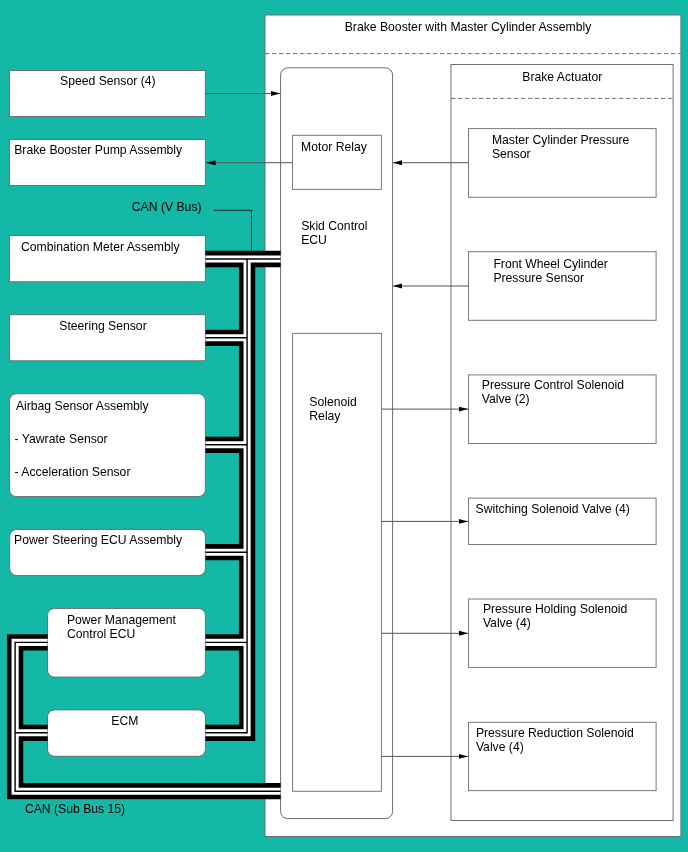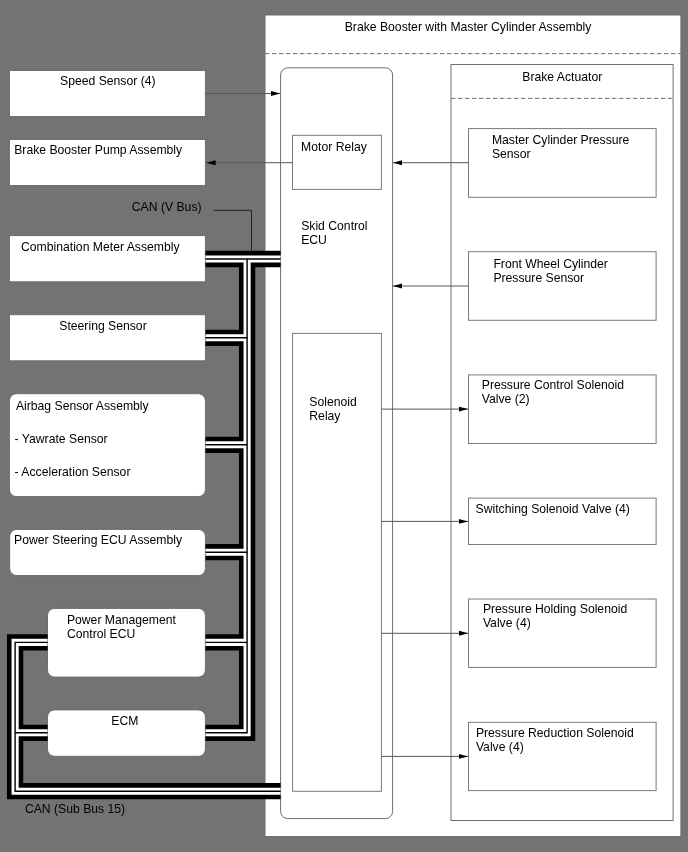--- a/index.html
+++ b/index.html
@@ -1,18 +1,18 @@
 <!DOCTYPE html>
 <html><head>
 <meta charset="utf-8">
 <style>
   html,body{margin:0;padding:0;background:#ffffff;}
   body{width:688px;height:852px;overflow:hidden;
        font-family:"Liberation Sans",sans-serif;}
-  #root{position:relative;width:688px;height:852px;background:#737373;
+  #root{position:relative;width:688px;height:852px;background:#14b8a6;
        -webkit-font-smoothing:antialiased;}
   svg#canvas{position:absolute;left:0;top:0;display:block;
        will-change:transform;transform:translateZ(0);}
   .box{fill:#ffffff;stroke:#6e6e6e;stroke-width:1;}
   .boxthin{fill:#ffffff;stroke:#7a7a7a;stroke-width:1;}
   .dash{stroke:#6e6e6e;stroke-width:1;stroke-dasharray:4.4 2.6;fill:none;}
   .arrline{stroke:#555;stroke-width:1;fill:none;}
   .leadline{stroke:#222;stroke-width:1;fill:none;}
   .bus-out{stroke:#000;stroke-width:16.3;fill:none;stroke-linecap:butt;stroke-linejoin:miter;}
   .bus-mid{stroke:#fff;stroke-width:7.1;fill:none;stroke-linecap:butt;stroke-linejoin:miter;}

